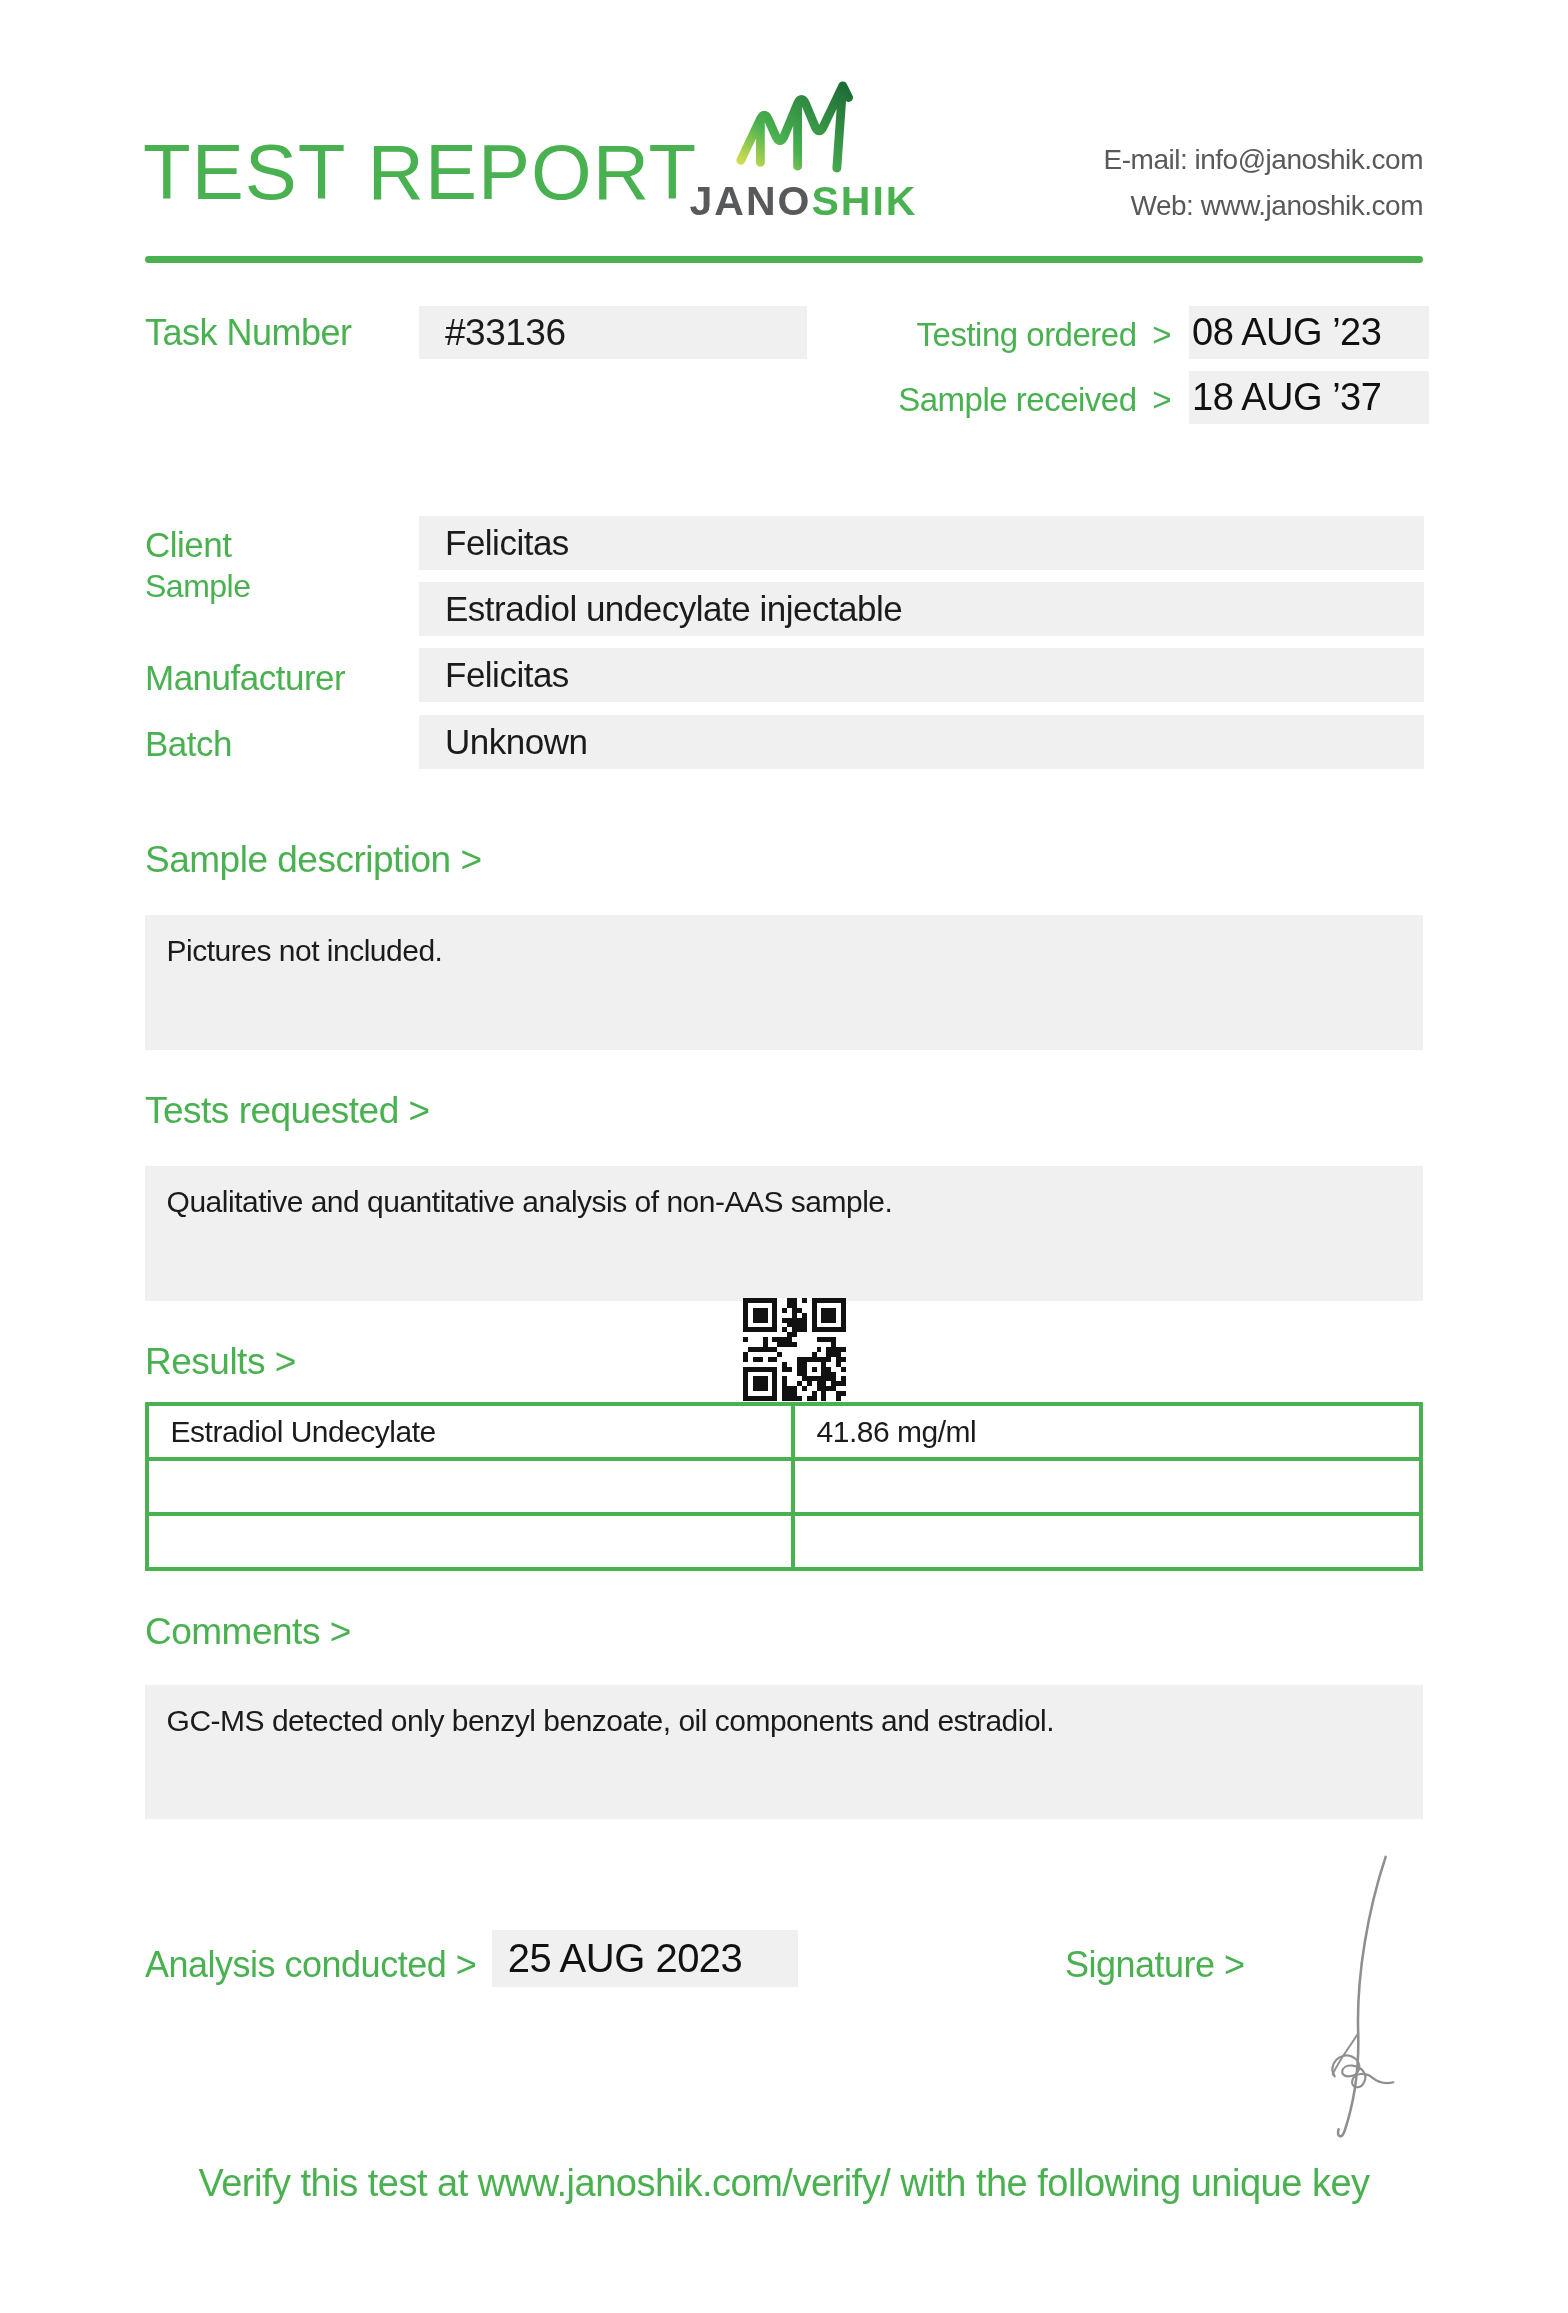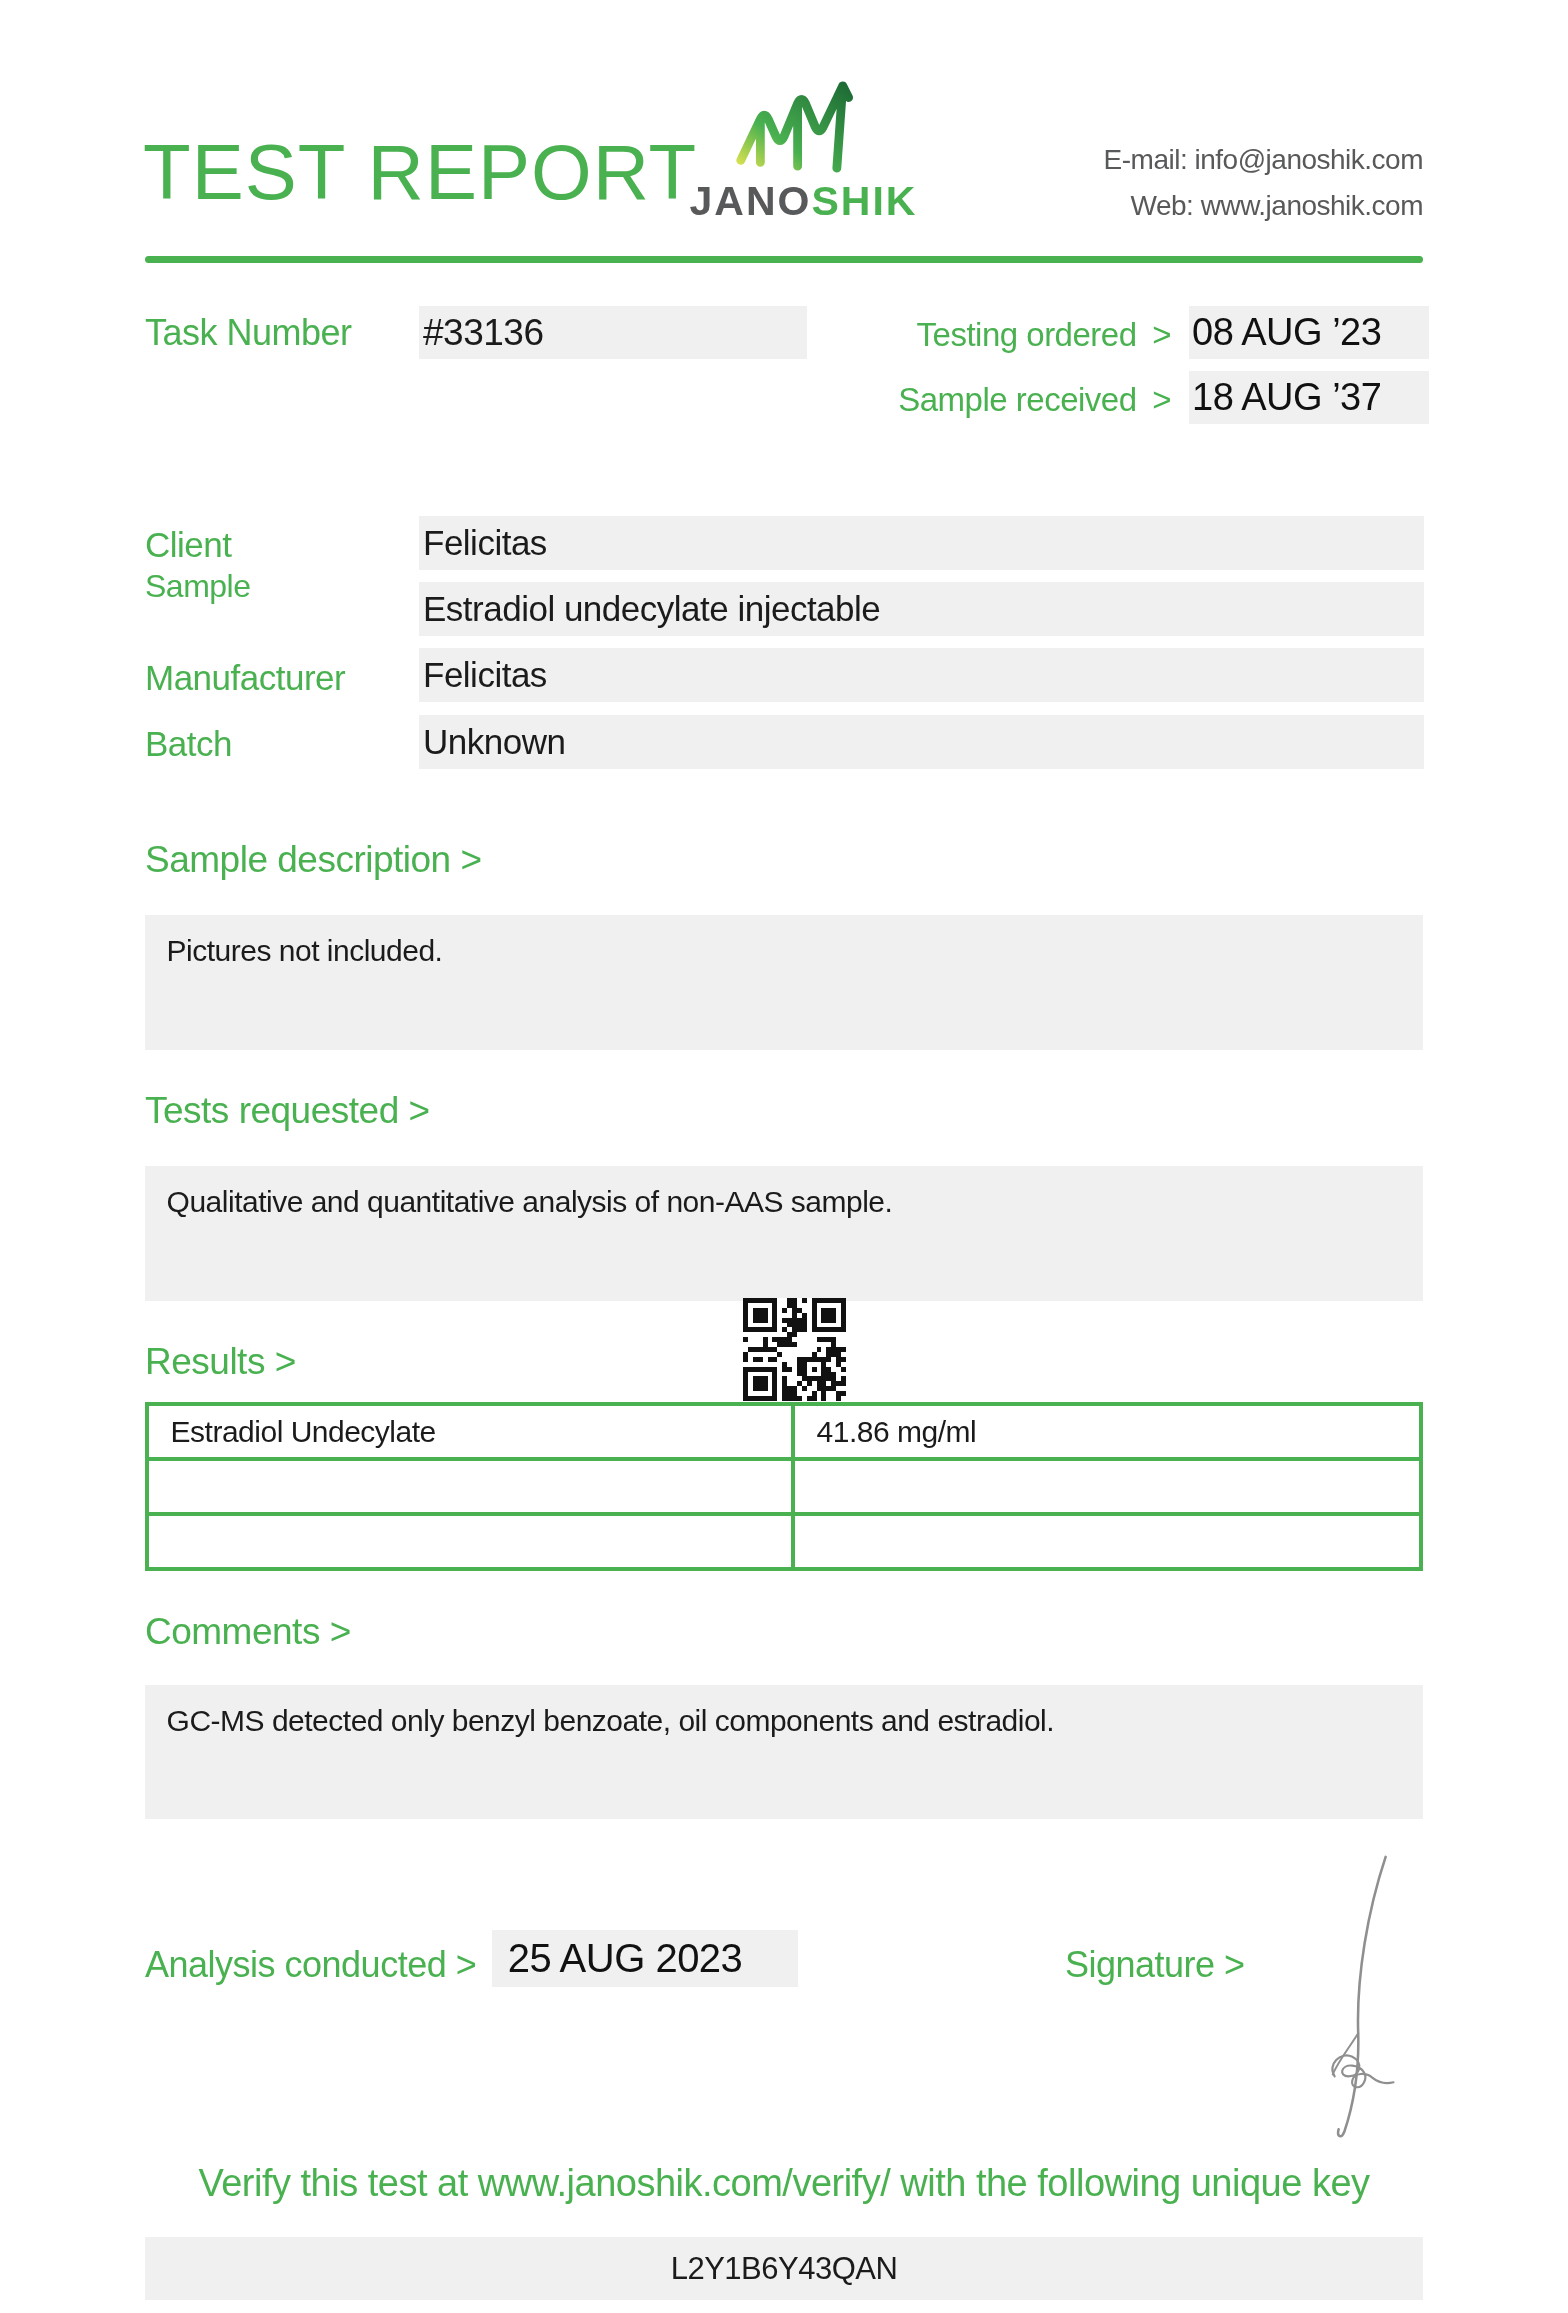--- a/index.html
+++ b/index.html
@@ -12,21 +12,21 @@
   .logo-icon { position:absolute; left:727px; top:76px; width:153px; height:100px; }
   .logo-word { position:absolute; left:686px; top:178px; width:235px; text-align:center; font-size:41px; font-weight:700; letter-spacing:2px; }
   .logo-word .jano { color:var(--gray);margin-top:24px; }
   .logo-word .shik { color:var(--accent); }
 
   .contact { position:absolute; left:933px; top:137px; width:490px; text-align:right; color:var(--gray); font-size:28px; line-height:46px; }
 
   .divider { position:absolute; left:145px; top:256px; width:1278px; height:6.9px; background:var(--accent); border-radius:3.9px; }
 
   .g-label { position:absolute; color:var(--accent); font-size:36px; }
-  .val-box { position:absolute; background:var(--box); color:var(--ink); font-size:35px; display:flex; align-items:center; padding-left:4px; }
+  .val-box { position:absolute; background:var(--box); color:var(--ink); font-size:35px; display:flex; align-items:center; padding-left:26px; }
   .date-box { position:absolute; background:var(--box); color:#111; font-size:38px; display:flex; align-items:center; padding-left:3px; }
   .date-label { position:absolute; color:var(--accent); font-size:33px; text-align:right; width:323px; }
   .date-label .arr { margin-left:15.7px; }
 
   .big-box { position:absolute; left:145px; width:1278px; background:var(--box); color:var(--ink); font-size:30px; padding:15.7px 21.6px; line-height:1.35; }
 
   .qr { position:absolute; left:743px; top:1298px; width:103px; height:103px; }
 
   .results-table { position:absolute; left:145px; top:1402px; width:1278px; height:169px; display:grid; grid-template-columns:646px 1fr; grid-template-rows:1fr 1fr 1fr; border:2px solid var(--accent); background:#fff; }
   .results-table .cell { border:2.9px solid var(--accent); display:flex; align-items:center; padding-left:21.6px; font-size:30px; color:var(--ink); }
@@ -370,16 +370,15 @@
   <div class="analysis-box">25 AUG 2023</div>
   <div class="sig-label">Signature &gt;</div>
 
   <svg class="sig-draw" viewBox="0 0 150 300">
     <path d="M118 8 C100 62 88 130 90 188 C91 224 86 258 76 288 C73 296 68 294 70 286" fill="none" stroke="#8f8f8f" stroke-width="2.6" stroke-linecap="round"></path>
     <path d="M66 232 C58 220 72 206 84 212 C96 218 92 232 80 232 C70 232 72 220 84 221 C94 222 100 230 96 238 C92 246 82 244 84 236 C86 228 98 228 104 233 C110 238 118 240 126 238" fill="none" stroke="#8f8f8f" stroke-width="2.2" stroke-linecap="round"></path>
     <path d="M90 188 C80 204 70 216 64 230" fill="none" stroke="#8f8f8f" stroke-width="2" stroke-linecap="round"></path>
   </svg>
 
   <div class="verify">Verify this test at www.janoshik.com/verify/ with the following unique key</div>
-  <div class="key-box">L2Y1B6Y43QAN</div>
 
 </div>
 
 
 </body></html>

